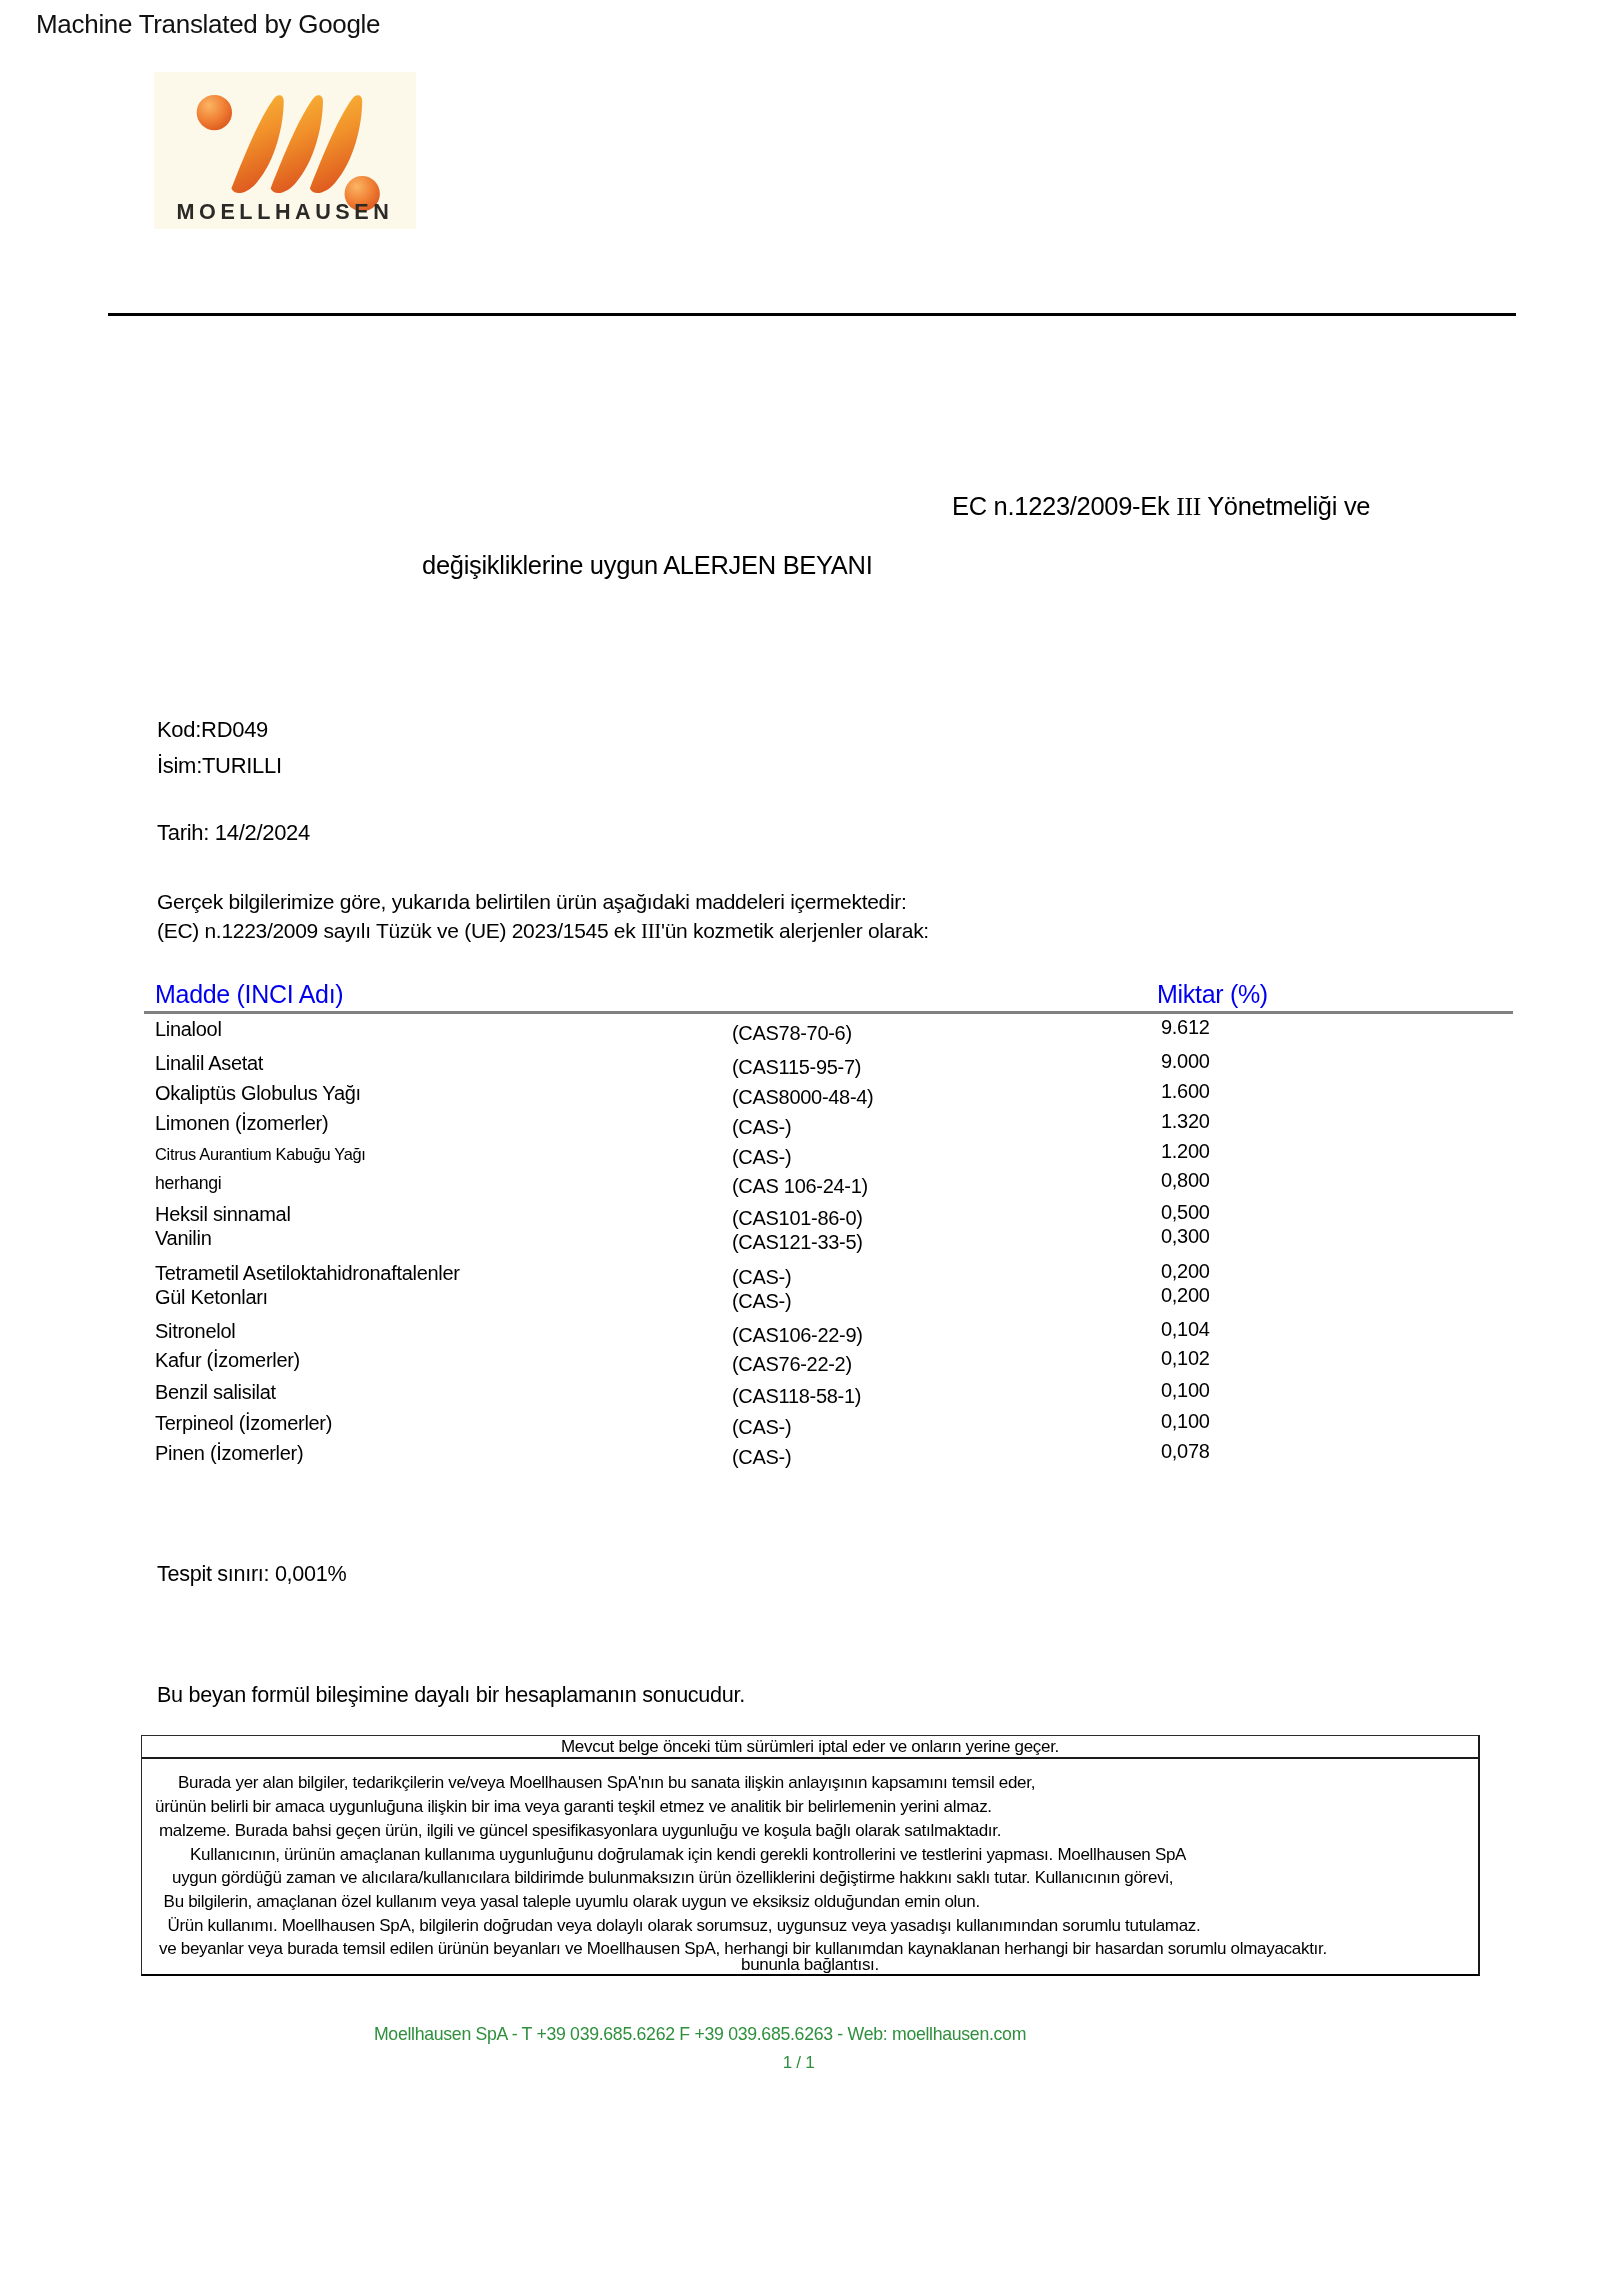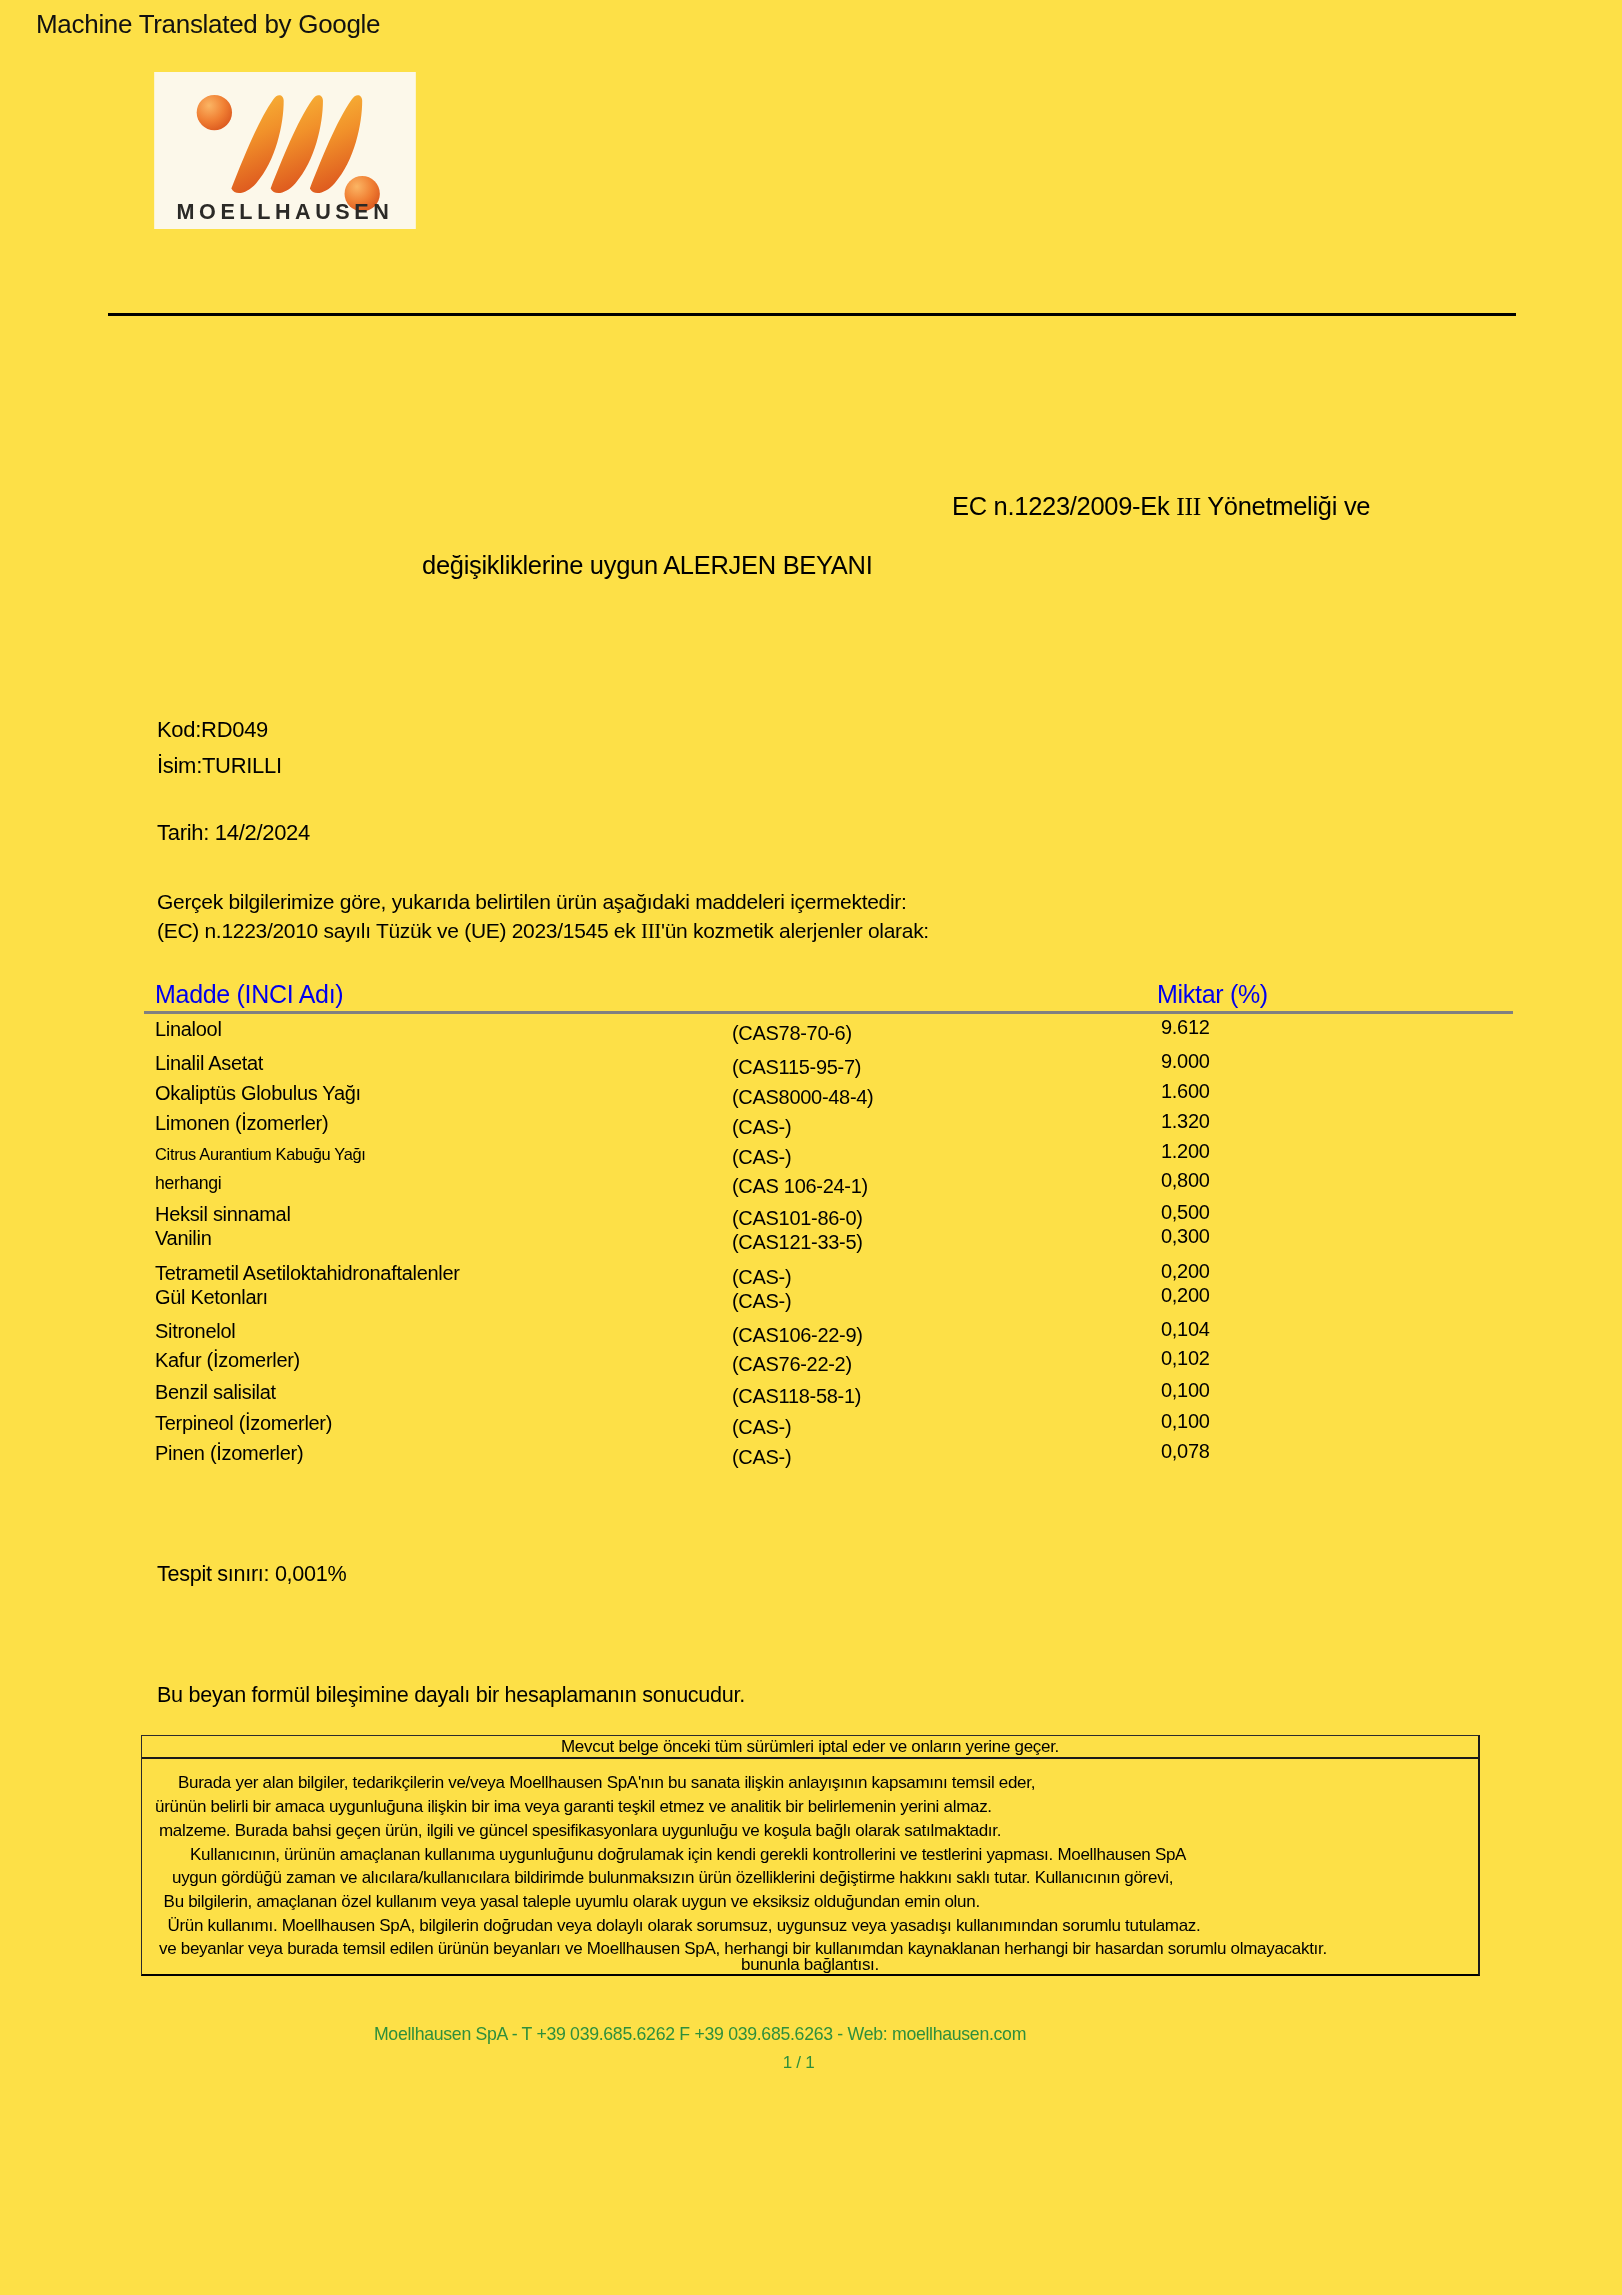--- a/index.html
+++ b/index.html
@@ -1,19 +1,19 @@
 <!DOCTYPE html>
 <html style="font-size:10.5px"><head>
 <meta charset="utf-8">
 <style>
   html,body{margin:0;padding:0;background:#e8e8e8;}
   .page{
     position:relative;
     width:1622px;height:2295px;
-    background:#fde047;
+    background:#ffffff;
     font-family:"Liberation Sans","DejaVu Sans",sans-serif;
     color:#000;
     letter-spacing:-0.3px;
     overflow:hidden;
   }
   .abs{position:absolute;white-space:nowrap;}
   .mt-google{left:36px;top:9.2px;font-size:26px;color:#111;}
   .logo-wrap{left:154px;top:72px;width:262px;height:157px;border-radius:18px;}
   .rule-top{left:108px;top:313px;width:1408px;height:2.6px;background:#000;}
   .title-l1{left:952px;top:492px;font-size:25.5px;}
@@ -91,21 +91,21 @@
   <div class="abs rule-top"></div>
 
   <div class="abs title-l1"><span>EC n.1223/2009-Ek </span><span class="serif">III</span><span> Yönetmeliği ve</span></div>
   <div class="abs title-l2">değişikliklerine uygun ALERJEN BEYANI</div>
 
   <div class="abs kod">Kod:RD049</div>
   <div class="abs isim">İsim:TURILLI</div>
   <div class="abs tarih">Tarih: 14/2/2024</div>
 
   <div class="abs intro1">Gerçek bilgilerimize göre, yukarıda belirtilen ürün aşağıdaki maddeleri içermektedir:</div>
-  <div class="abs intro2"><span>(EC) n.1223/2010 sayılı Tüzük ve (UE) 2023/1545 ek </span><span class="serif">III</span><span>'ün kozmetik alerjenler olarak:</span></div>
+  <div class="abs intro2"><span>(EC) n.1223/2009 sayılı Tüzük ve (UE) 2023/1545 ek </span><span class="serif">III</span><span>'ün kozmetik alerjenler olarak:</span></div>
 
   <div class="abs th-substance">Madde (INCI Adı)</div>
   <div class="abs th-amount">Miktar (%)</div>
   <div class="abs rule-gray"></div>
 
   <div class="trow" style="top:1018px">
     <span class="cell c-name">Linalool</span>
     <span class="cell c-cas">(CAS78-70-6)</span>
     <span class="cell c-val">9.612</span>
   </div>

